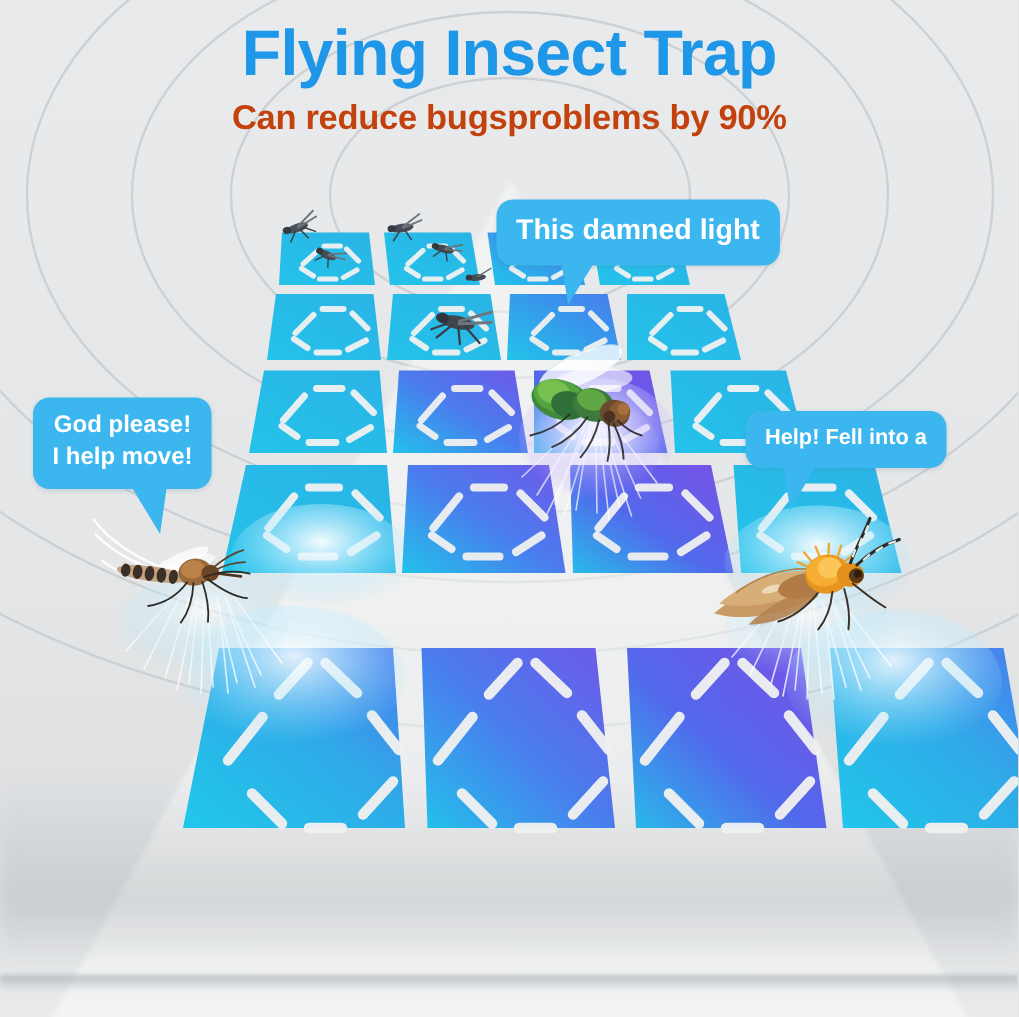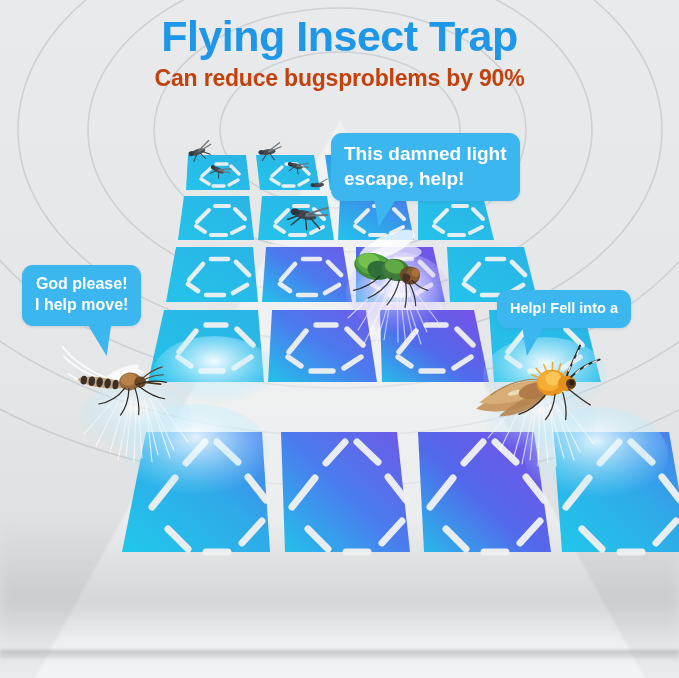--- a/index.html
+++ b/index.html
@@ -75,21 +75,21 @@
 
   #bubble-left{left:22px;top:265px;font-size:16px;text-align:center;}
   #bubble-left .tail{
     right:26px;bottom:-30px;
     border-left:12px solid transparent;
     border-right:12px solid transparent;
     border-top:32px solid #3CB6EE;
     transform:skewX(13deg);
   }
 
-  #bubble-right{left:497px;top:274px;font-size:14.5px;margin-top:16px;}
+  #bubble-right{left:497px;top:274px;font-size:14.5px;}
   #bubble-right .tail{
     left:22px;bottom:-28px;
     border-left:11px solid transparent;
     border-right:11px solid transparent;
     border-top:30px solid #3CB6EE;
     transform:skewX(-12deg);
   }
 </style>
 </head>
 <body>
@@ -617,21 +617,20 @@
 
   </svg>
 
   <div class="header">
     <h1 class="title">Flying Insect Trap</h1>
     <p class="subtitle">Can reduce bugsproblems by 90%</p>
   </div>
 
   <div class="bubble" id="bubble-center">
     <span class="ln">This damned light</span>
-    <span class="ln">escape, help!</span>
     <span class="tail"></span>
   </div>
 
   <div class="bubble" id="bubble-left">
     <span class="ln">God please!</span>
     <span class="ln">I help move!</span>
     <span class="tail"></span>
   </div>
 
   <div class="bubble" id="bubble-right">

